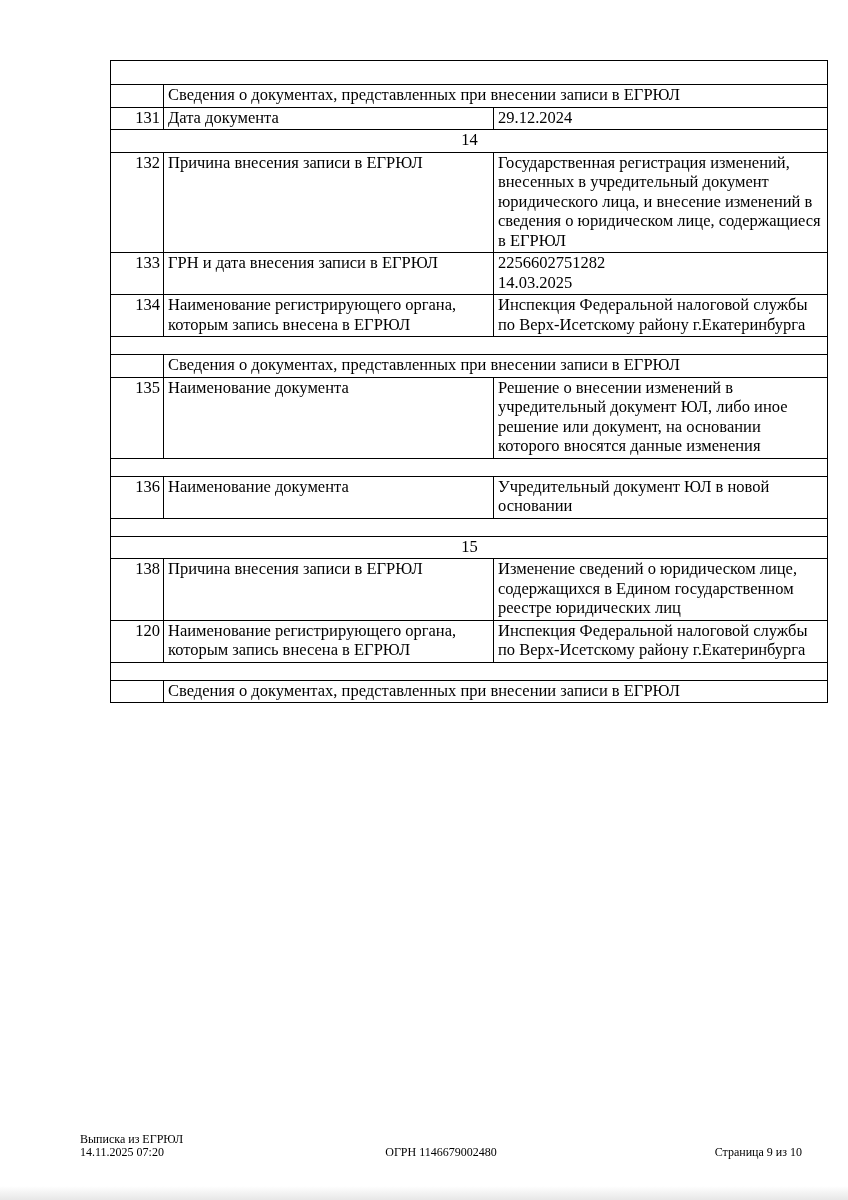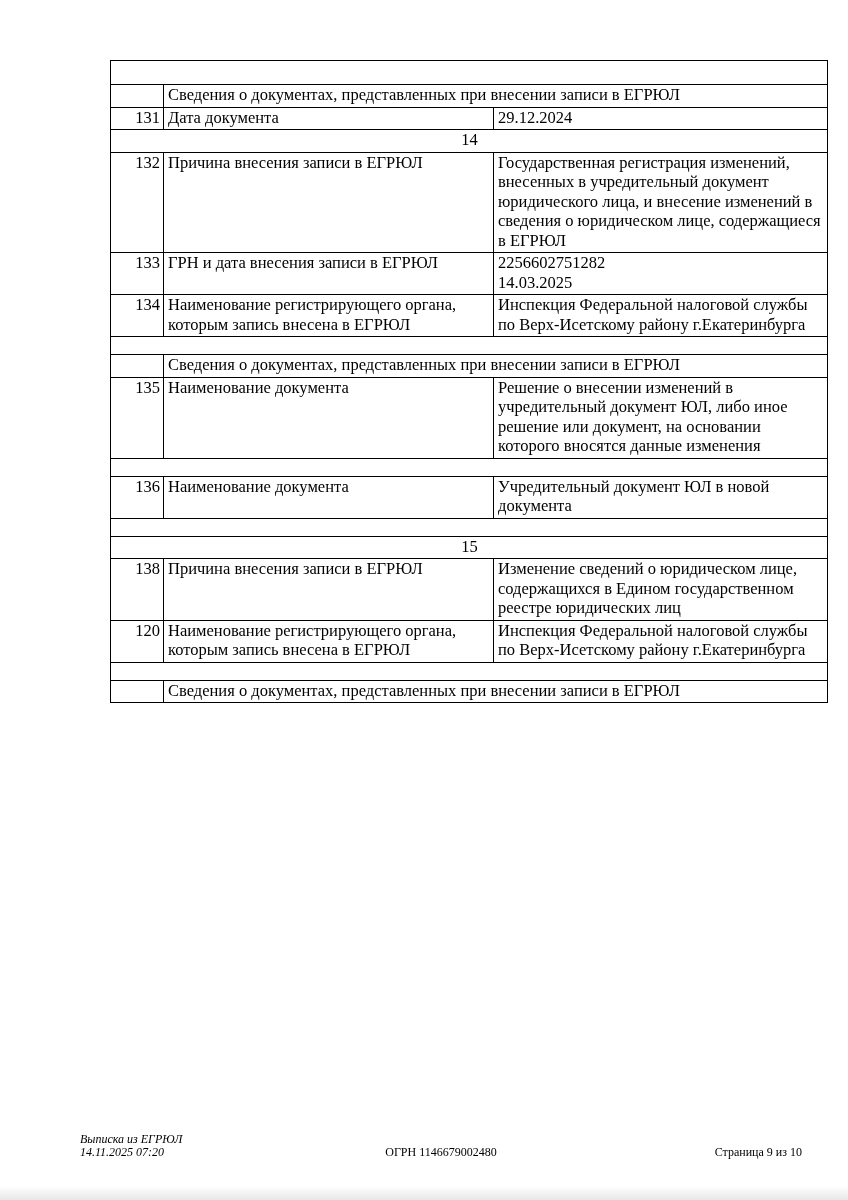--- a/index.html
+++ b/index.html
@@ -30,21 +30,21 @@
   }
   td.c-num { text-align: right; padding-right: 7px; }
   tr.row-spacer td { height: 17px; padding: 0; }
   tr.row-spacer.first td { height: 23px; }
   tr.row-record td { text-align: center; font-weight: normal; }
   td.c-value { white-space: pre-line; }
   .footer {
     position: absolute; left: 80px; top: 1133px; width: 722px;
     font-size: 12px; line-height: 13px;
   }
-  .f-left  { position: absolute; left: 0; top: 0; font-style: italic; }
+  .f-left  { position: absolute; left: 0; top: 0; }
   .f-center{ position: absolute; left: 0; top: 13px; width: 100%; text-align: center; }
   .f-right { position: absolute; right: 0; top: 13px; margin-left: 10px; }
 </style>
 </head>
 <body>
 
 <div class="page">
 
   <table class="egrul-table">
     <colgroup>
@@ -95,21 +95,21 @@
           <td class="c-num">135</td>
           <td class="c-label">Наименование документа</td>
           <td class="c-value">Решение о внесении изменений в учредительный документ ЮЛ, либо иное решение или документ, на основании которого вносятся данные изменения</td>
         </tr>
         <tr class="row-spacer">
           <td colspan="3"></td>
         </tr>
         <tr class="row-data">
           <td class="c-num">136</td>
           <td class="c-label">Наименование документа</td>
-          <td class="c-value">Учредительный документ ЮЛ в новой документа</td>
+          <td class="c-value">Учредительный документ ЮЛ в новой основании</td>
         </tr>
         <tr class="row-spacer">
           <td colspan="3"></td>
         </tr>
         <tr class="row-record">
           <td colspan="3">15</td>
         </tr>
         <tr class="row-data">
           <td class="c-num">138</td>
           <td class="c-label">Причина внесения записи в ЕГРЮЛ</td>

